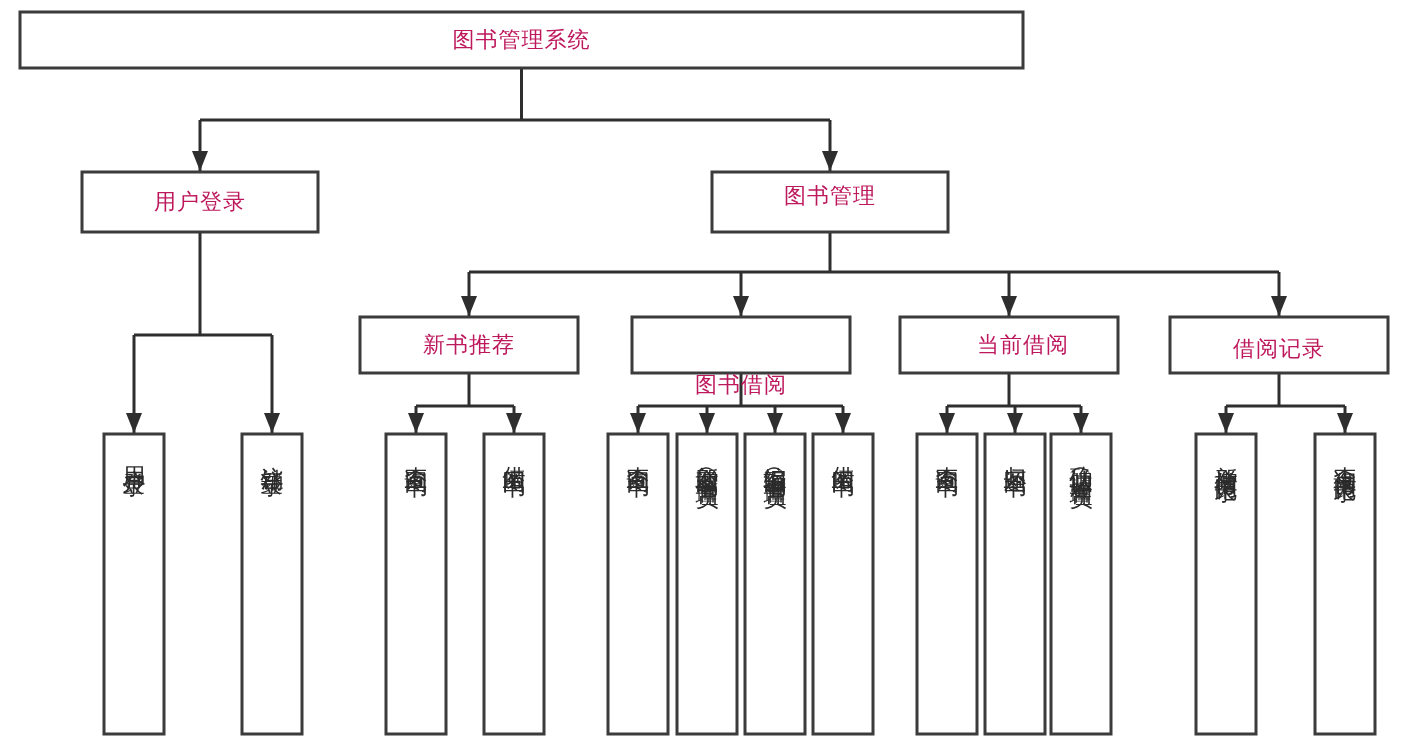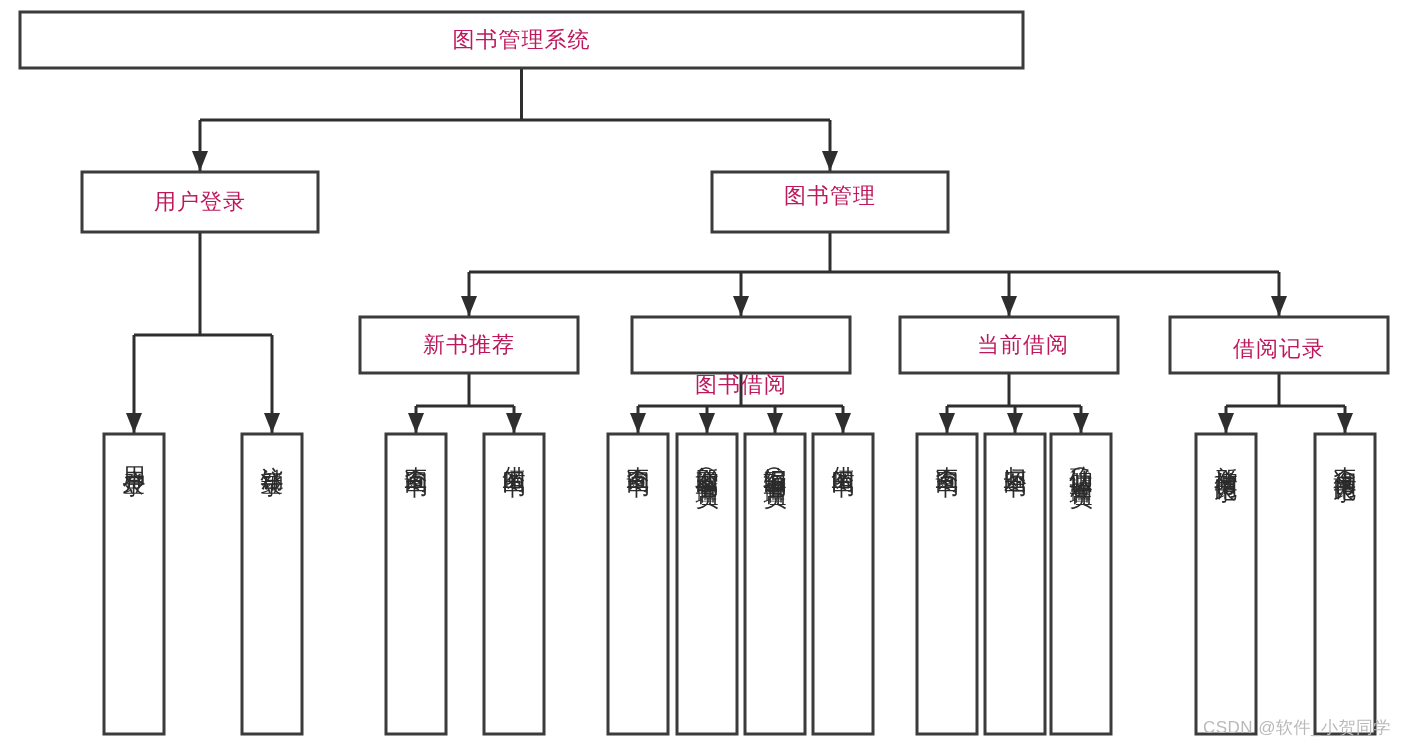--- a/index.html
+++ b/index.html
@@ -229,14 +229,13 @@
       <div class="vlabel-wrap" style="left: 1051px; top: 434px; width: 60px; height: 300px;">
         <div class="vlabel-text" style="margin-top: 14px;">确认归还（管理员）</div>
       </div>
       <div class="vlabel-wrap" style="left: 1196px; top: 434px; width: 60px; height: 300px;">
         <div class="vlabel-text" style="margin-top: 14px;">新增借阅记录</div>
       </div>
       <div class="vlabel-wrap" style="left: 1315px; top: 434px; width: 60px; height: 300px;">
         <div class="vlabel-text" style="margin-top: 14px;">查询借阅记录</div>
       </div>
     </div>
-  <div id="watermark">CSDN @软件_小贺同学</div>
 </div>
 
 </body></html>

